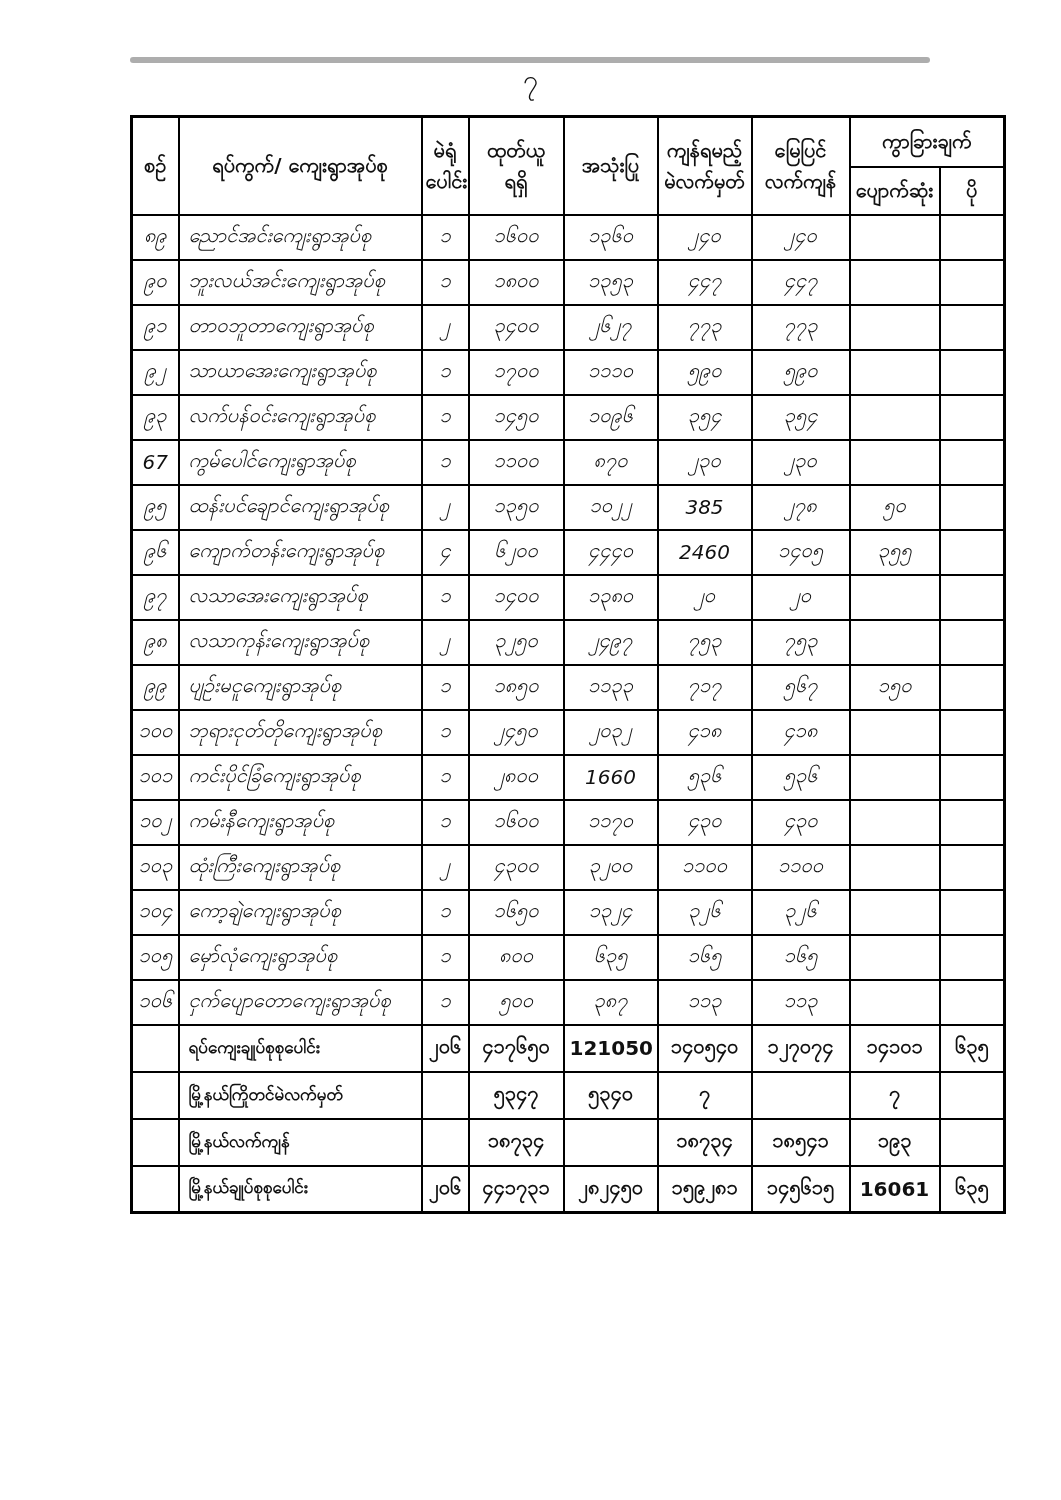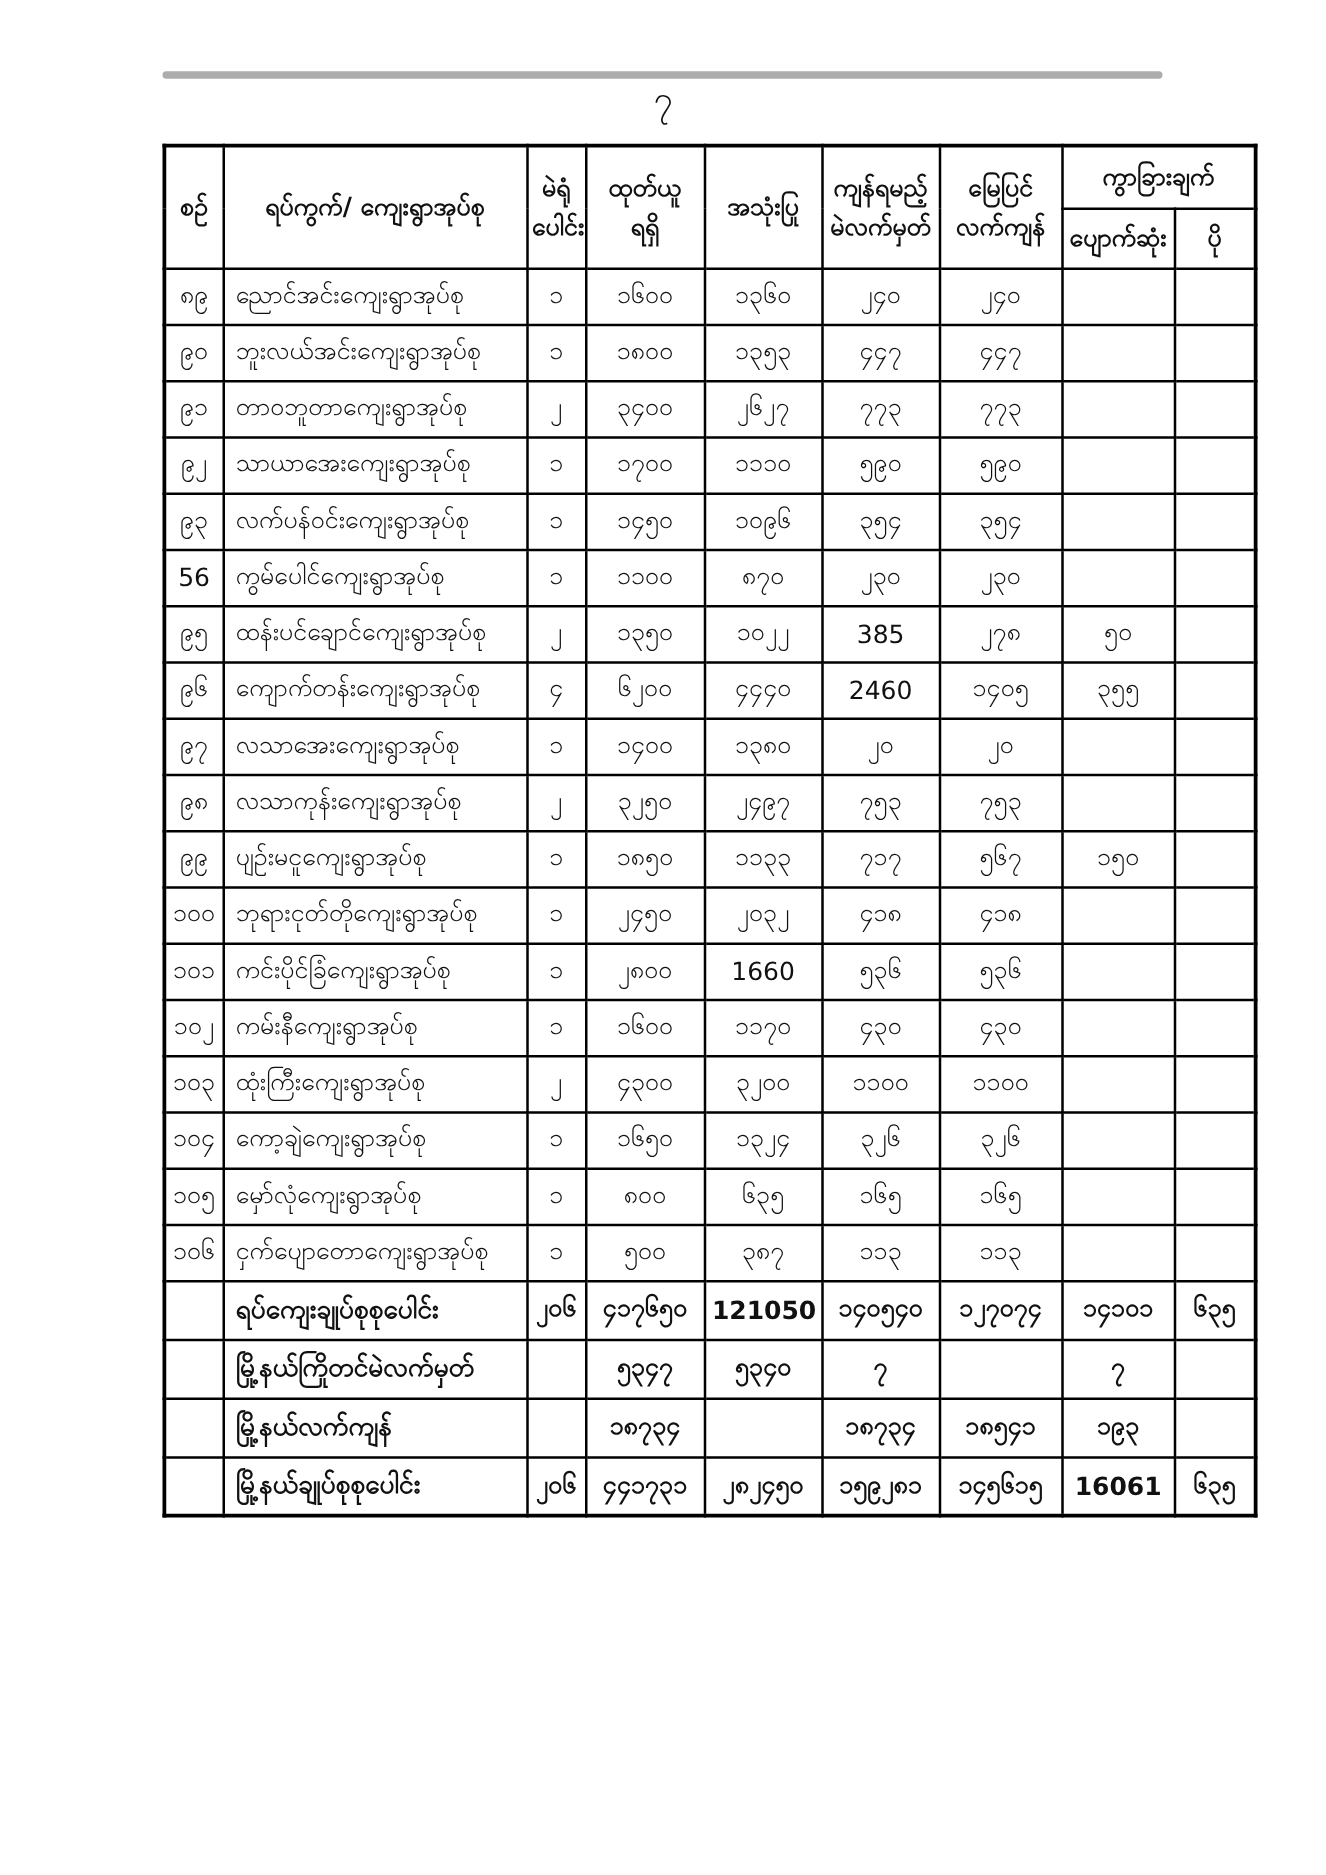--- a/index.html
+++ b/index.html
@@ -53,32 +53,32 @@
   .main-table th {
     font-weight: bold;
     font-size: 20px;
     text-align: center;
     white-space: pre-line;
     line-height: 1.55;
     padding: 4px 3px;
   }
   tr.header-row-1 { height: 50px; }
   tr.header-row-2 { height: 48px; }
-  tr.village-row { height: 45px; }
+  tr.village-row { height: 45px; font-style: italic; }
   tr.summary-row { height: 47px; font-weight: bold; }
   td.cell-num {
     text-align: center;
     font-size: 20px;
   }
   td.cell-name {
     text-align: left;
     font-size: 20px;
     padding-left: 9px;
   }
-  tr.summary-row td.cell-name { font-size: 21px; font-family: Liberation Mono, monospace; }
+  tr.summary-row td.cell-name { font-size: 17px; font-family: Liberation Mono, monospace; }
 </style>
 </head>
 <body>
 
 <div class="scan-artifact"></div>
 
 <div class="page-number">၇</div>
 
 <div class="table-wrap">
   <table class="main-table">
@@ -163,21 +163,21 @@
           <td class="cell-name">လက်ပန်ဝင်းကျေးရွာအုပ်စု</td>
           <td class="cell-num">၁</td>
           <td class="cell-num">၁၄၅၀</td>
           <td class="cell-num">၁၀၉၆</td>
           <td class="cell-num">၃၅၄</td>
           <td class="cell-num">၃၅၄</td>
           <td class="cell-num"></td>
           <td class="cell-num"></td>
         </tr>
         <tr class="village-row">
-          <td class="cell-num">56</td>
+          <td class="cell-num">67</td>
           <td class="cell-name">ကွမ်ပေါင်ကျေးရွာအုပ်စု</td>
           <td class="cell-num">၁</td>
           <td class="cell-num">၁၁၀၀</td>
           <td class="cell-num">၈၇၀</td>
           <td class="cell-num">၂၃၀</td>
           <td class="cell-num">၂၃၀</td>
           <td class="cell-num"></td>
           <td class="cell-num"></td>
         </tr>
         <tr class="village-row">

